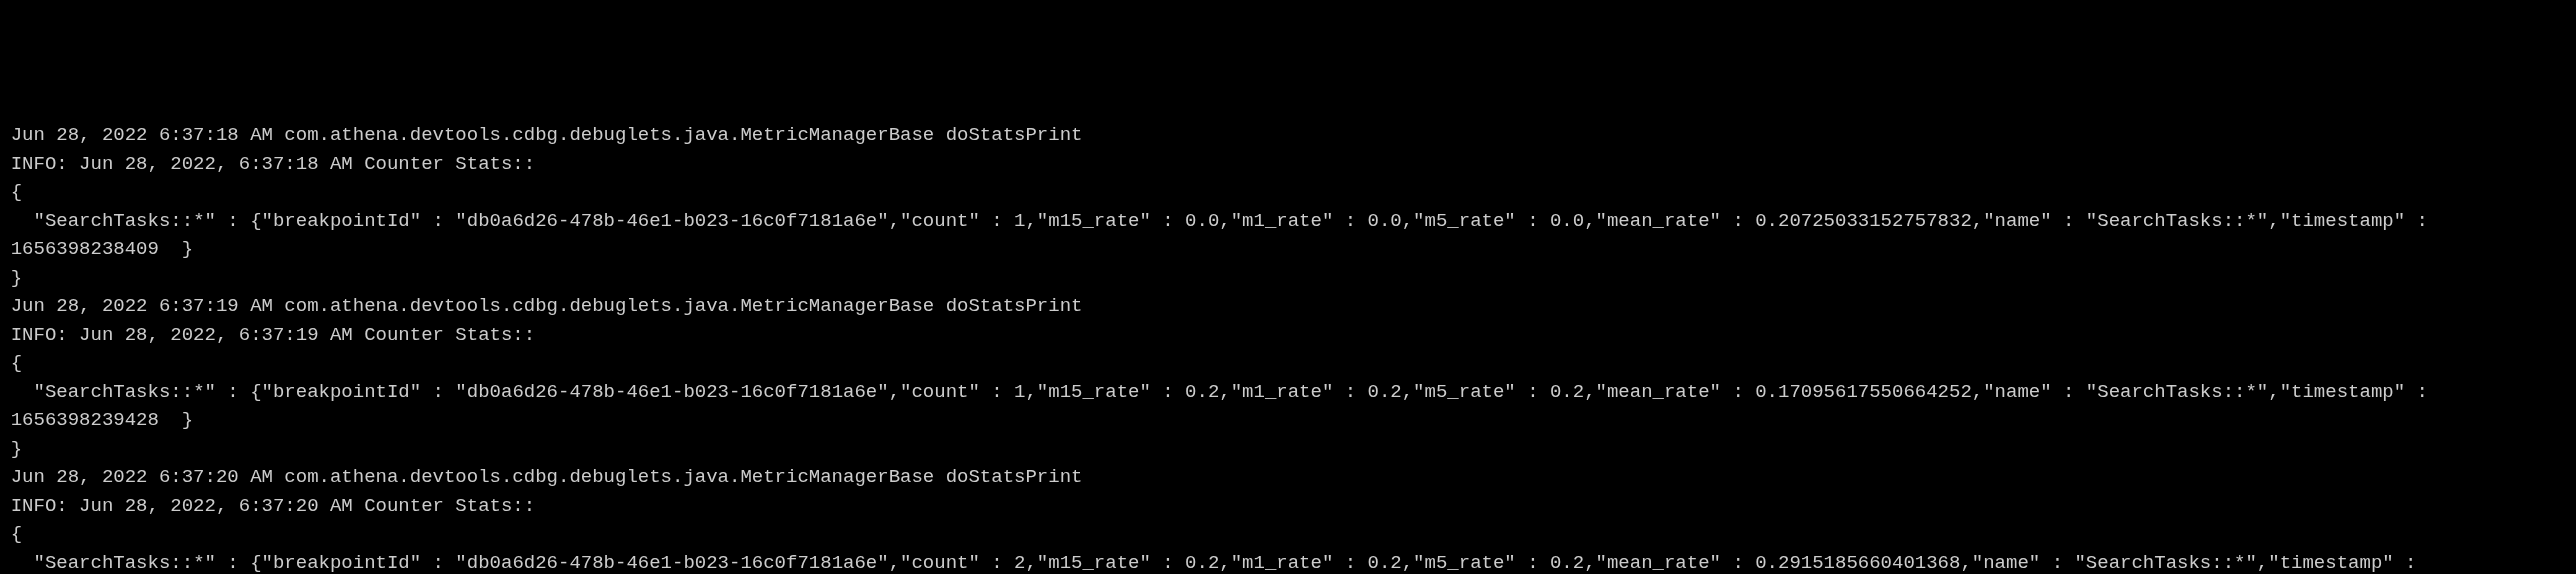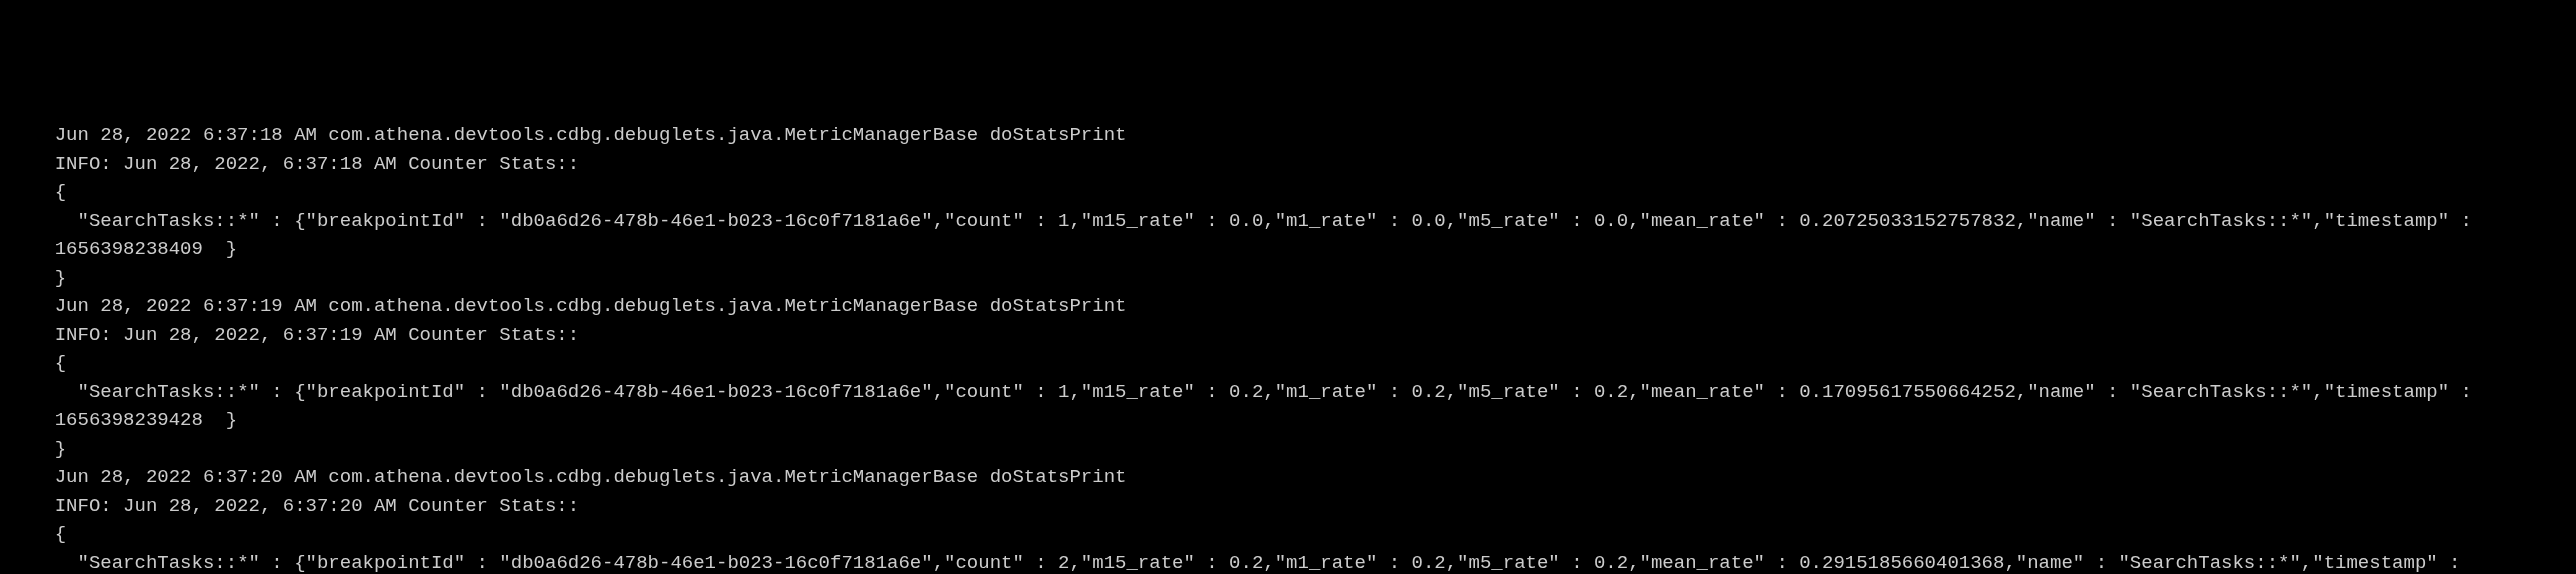--- a/index.html
+++ b/index.html
@@ -16,21 +16,20 @@
       padding: 7.2px 10.7px;
       white-space: pre-wrap;
       word-wrap: break-word;
       overflow-wrap: break-word;
       width: 2576px;
       height: 574px;
       overflow: hidden;
     }
     .log-line {
       display: block;
-      margin-left: 44px;
     }
   </style>
 </head>
 <body>
 
 
 
 <span class="log-line">Jun 28, 2022 6:37:18 AM com.athena.devtools.cdbg.debuglets.java.MetricManagerBase doStatsPrint</span><span class="log-line">INFO: Jun 28, 2022, 6:37:18 AM Counter Stats::</span><span class="log-line">{</span><span class="log-line">  "SearchTasks::*" : {"breakpointId" : "db0a6d26-478b-46e1-b023-16c0f7181a6e","count" : 1,"m15_rate" : 0.0,"m1_rate" : 0.0,"m5_rate" : 0.0,"mean_rate" : 0.20725033152757832,"name" : "SearchTasks::*","timestamp" : 1656398238409  }</span><span class="log-line">}</span><span class="log-line">Jun 28, 2022 6:37:19 AM com.athena.devtools.cdbg.debuglets.java.MetricManagerBase doStatsPrint</span><span class="log-line">INFO: Jun 28, 2022, 6:37:19 AM Counter Stats::</span><span class="log-line">{</span><span class="log-line">  "SearchTasks::*" : {"breakpointId" : "db0a6d26-478b-46e1-b023-16c0f7181a6e","count" : 1,"m15_rate" : 0.2,"m1_rate" : 0.2,"m5_rate" : 0.2,"mean_rate" : 0.17095617550664252,"name" : "SearchTasks::*","timestamp" : 1656398239428  }</span><span class="log-line">}</span><span class="log-line">Jun 28, 2022 6:37:20 AM com.athena.devtools.cdbg.debuglets.java.MetricManagerBase doStatsPrint</span><span class="log-line">INFO: Jun 28, 2022, 6:37:20 AM Counter Stats::</span><span class="log-line">{</span><span class="log-line">  "SearchTasks::*" : {"breakpointId" : "db0a6d26-478b-46e1-b023-16c0f7181a6e","count" : 2,"m15_rate" : 0.2,"m1_rate" : 0.2,"m5_rate" : 0.2,"mean_rate" : 0.2915185660401368,"name" : "SearchTasks::*","timestamp" : 1656398240439  }</span>
 
 

